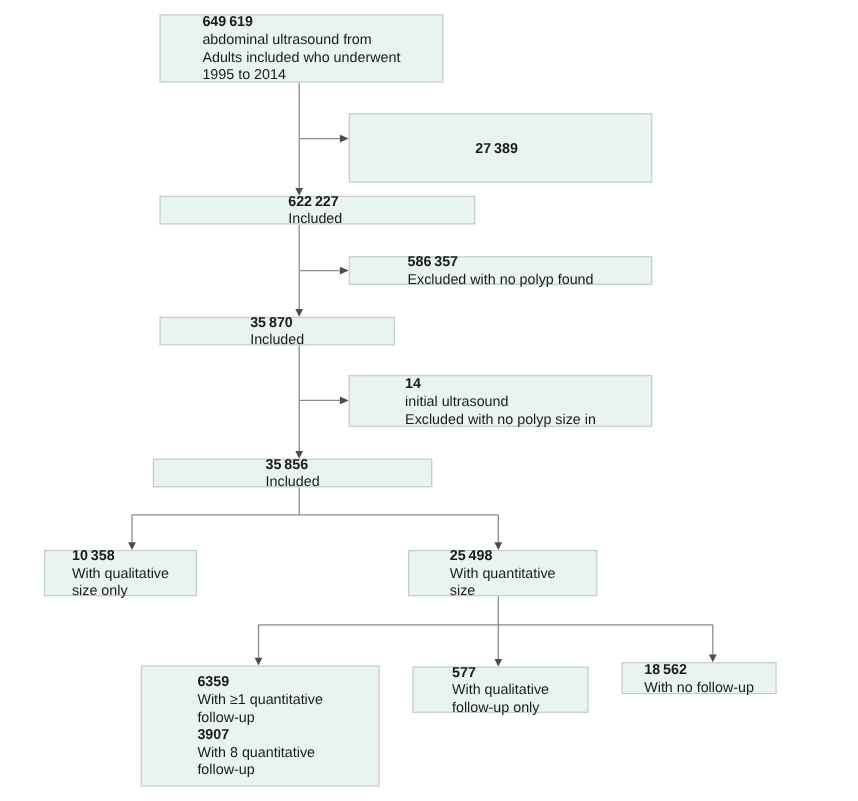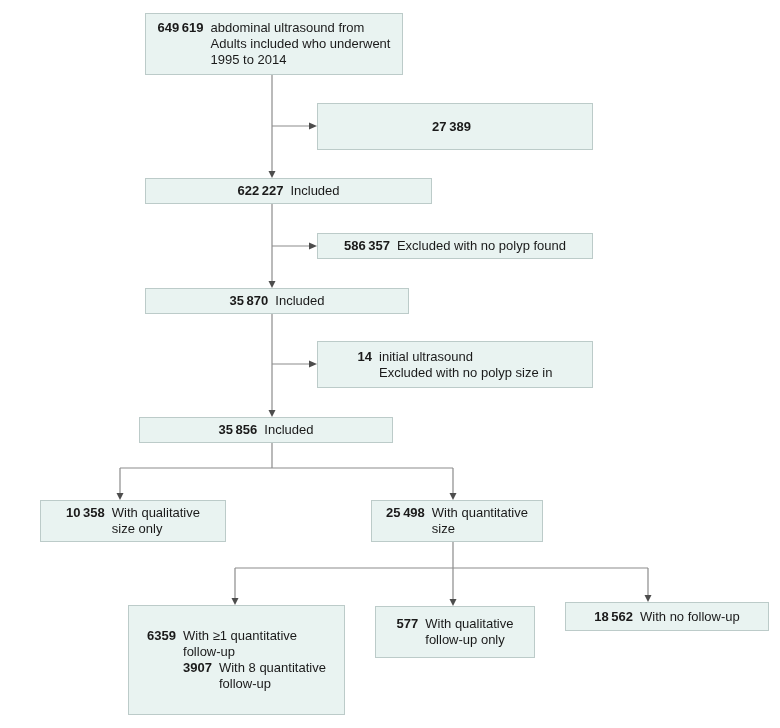--- a/index.html
+++ b/index.html
@@ -22,21 +22,21 @@
   svg.connectors{position:absolute;left:0;top:0;z-index:0;}
   .c-line{stroke:var(--arrow-line);stroke-width:1.2;fill:none;}
   .c-head{fill:var(--arrow-head);stroke:none;}
   .box{
     position:absolute;z-index:1;box-sizing:border-box;
     background:var(--box-fill);
     border:1px solid var(--box-border);
     display:flex;align-items:center;justify-content:center;
   }
   .inner{display:inline-block;text-align:left;}
-  .row{display:flex;align-items:flex-start;}
+  .row{display:flex;align-items:flex-start;flex-direction:column;}
   .num{font-weight:bold;margin-right:7px;white-space:nowrap;}
   .txt{white-space:nowrap;}
   .txt .ln{white-space:nowrap;}
 </style>
 </head>
 <body>
 
 <div class="canvas">
 
   <svg class="connectors" width="780" height="728" viewBox="0 0 780 728" aria-hidden="true">
@@ -72,21 +72,21 @@
         <span class="num">649 619</span>
         <div class="txt">
           <div class="ln">abdominal ultrasound from</div>
           <div class="ln">Adults included who underwent</div>
           <div class="ln">1995 to 2014</div>
         </div>
       </div>
     </div>
   </div>
 
-  <div class="box" style="left:317px;top:103px;width:276px;height:47px">
+  <div class="box" style="left:317px;top:103px;width:276px;height:63px">
     <div class="inner">
       <div class="row">
         <span class="num">27 389</span>
       </div>
     </div>
   </div>
 
   <div class="box" style="left:145px;top:178px;width:287px;height:26px">
     <div class="inner">
       <div class="row">
@@ -102,21 +102,21 @@
     <div class="inner">
       <div class="row">
         <span class="num">586 357</span>
         <div class="txt">
           <div class="ln">Excluded with no polyp found</div>
         </div>
       </div>
     </div>
   </div>
 
-  <div class="box" style="left:145px;top:288px;width:264px;height:26px">
+  <div class="box" style="left:145px;top:288px;width:214px;height:26px">
     <div class="inner">
       <div class="row">
         <span class="num">35 870</span>
         <div class="txt">
           <div class="ln">Included</div>
         </div>
       </div>
     </div>
   </div>
 
@@ -136,21 +136,21 @@
     <div class="inner">
       <div class="row">
         <span class="num">35 856</span>
         <div class="txt">
           <div class="ln">Included</div>
         </div>
       </div>
     </div>
   </div>
 
-  <div class="box" style="left:40px;top:500px;width:186px;height:42px">
+  <div class="box" style="left:40px;top:500px;width:139px;height:42px">
     <div class="inner">
       <div class="row">
         <span class="num">10 358</span>
         <div class="txt">
           <div class="ln">With qualitative</div>
           <div class="ln">size only</div>
         </div>
       </div>
     </div>
   </div>
@@ -179,33 +179,33 @@
             <div class="txt">
               <div class="ln">With 8 quantitative</div>
               <div class="ln">follow-up</div>
             </div>
           </div>
         </div>
       </div>
     </div>
   </div>
 
-  <div class="box" style="left:375px;top:606px;width:160px;height:52px">
+  <div class="box" style="left:375px;top:606px;width:160px;height:42px">
     <div class="inner">
       <div class="row">
         <span class="num">577</span>
         <div class="txt">
           <div class="ln">With qualitative</div>
           <div class="ln">follow-up only</div>
         </div>
       </div>
     </div>
   </div>
 
-  <div class="box" style="left:565px;top:602px;width:204px;height:29px">
+  <div class="box" style="left:565px;top:602px;width:141px;height:29px">
     <div class="inner">
       <div class="row">
         <span class="num">18 562</span>
         <div class="txt">
           <div class="ln">With no follow-up</div>
         </div>
       </div>
     </div>
   </div>
 

